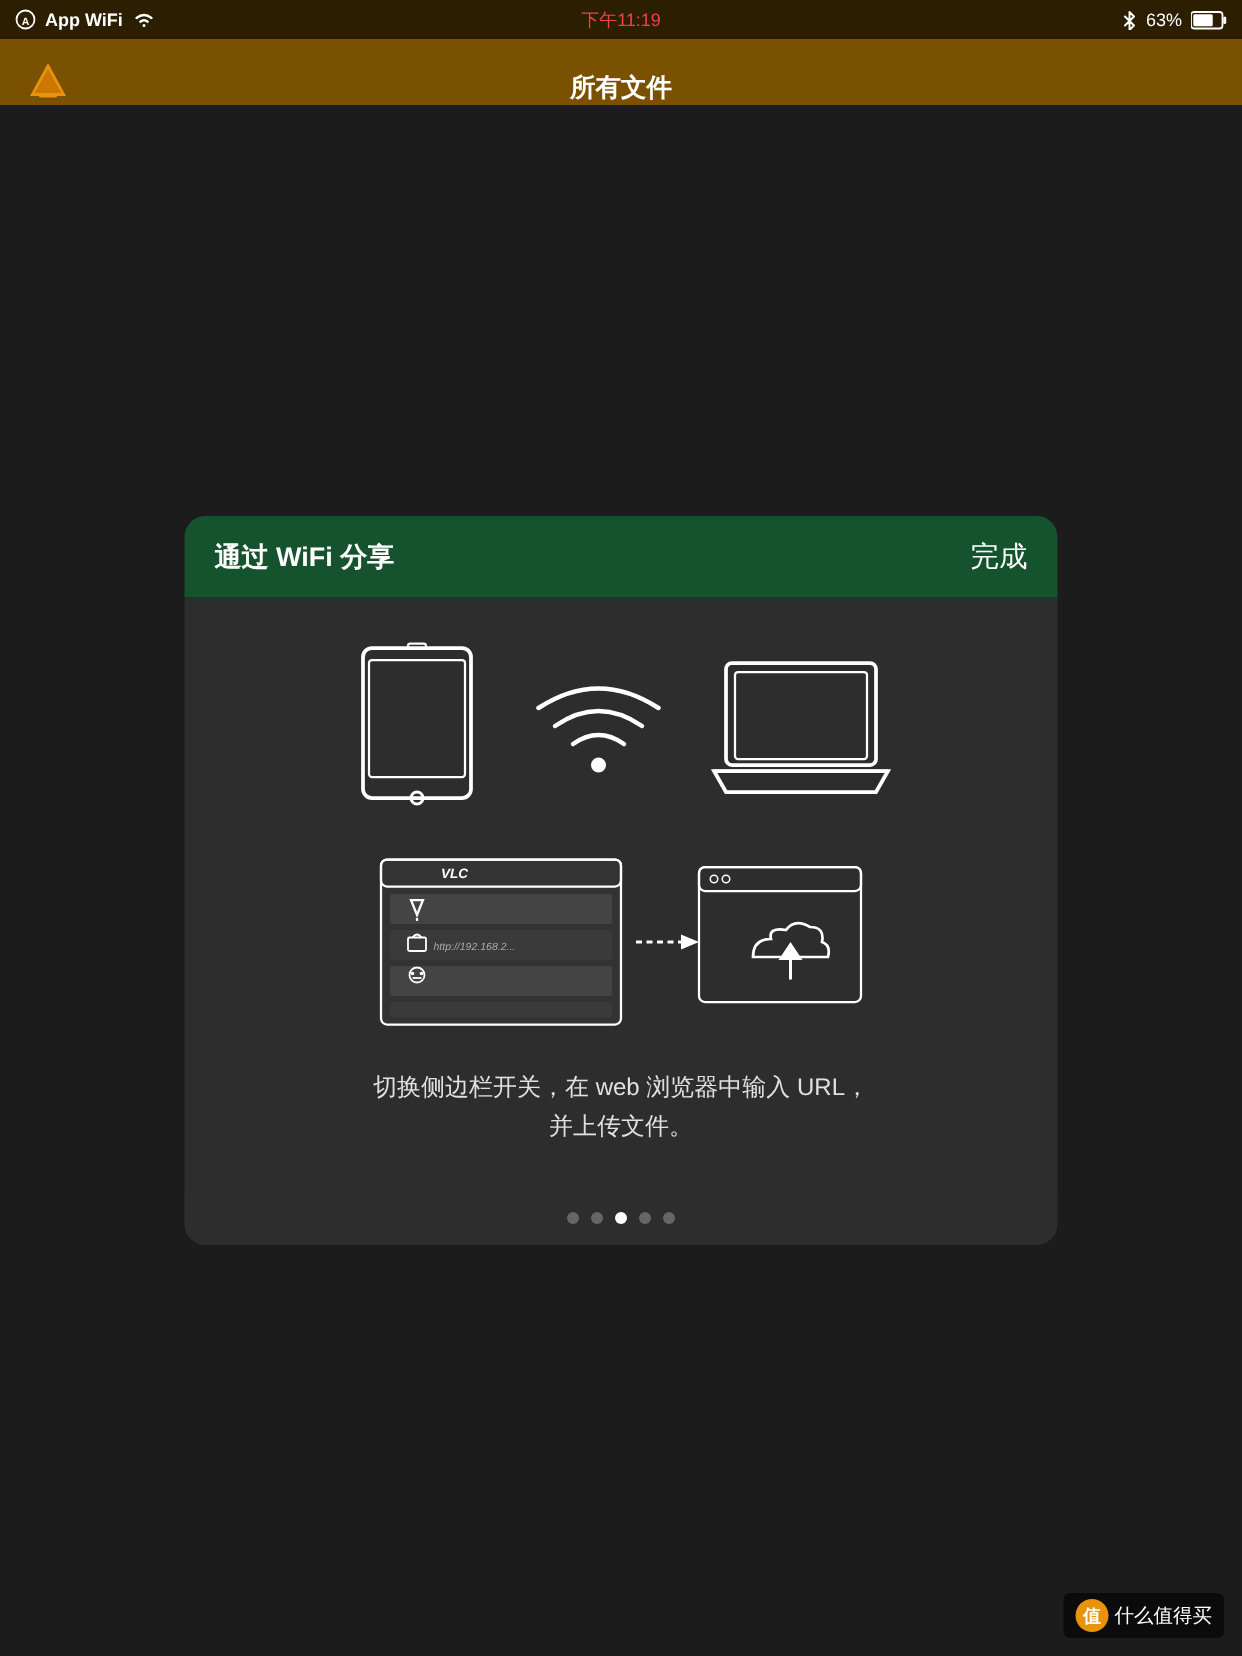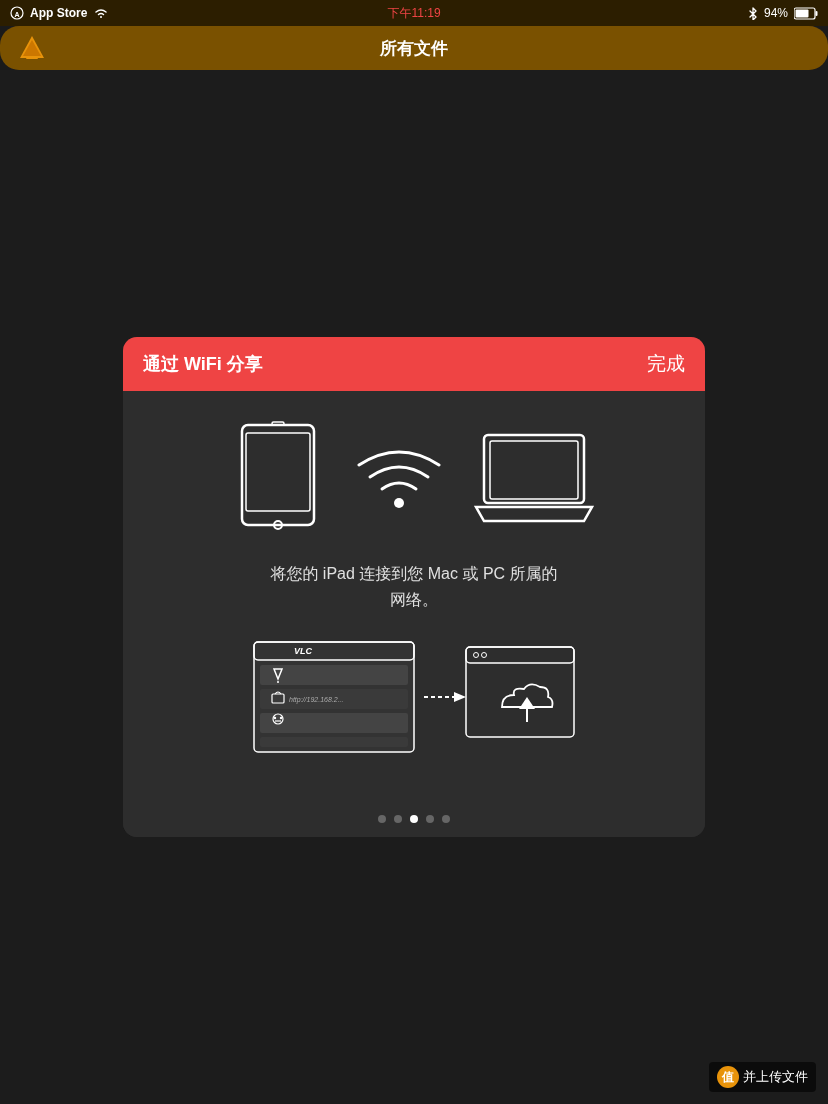--- a/index.html
+++ b/index.html
@@ -49,24 +49,23 @@
       color: white;
       font-size: 12px;
     }
 
     
     .nav-bar {
       width: 100%;
       height: 44px;
       background: #7a5100;
       display: flex;
-      align-items: center;
+      align-items: flex-end;
       justify-content: center;
       position: relative;
-      border-radius: 19px;
     }
 
     .nav-title {
       color: white;
       font-size: 17px;
       font-weight: 600;
     }
 
     .nav-icon-left {
       position: absolute;
@@ -96,21 +95,21 @@
 
     
     .dialog-card {
       width: 582px;
       background: #2d2d2d;
       border-radius: 14px;
       overflow: hidden;
     }
 
     .dialog-header {
-      background: #ef4444;
+      background: #14532d;
       padding: 14px 20px;
       display: flex;
       align-items: center;
       justify-content: space-between;
     }
 
     .dialog-title {
       color: white;
       font-size: 18px;
       font-weight: 600;
@@ -221,35 +220,35 @@
 </head>
 <body>
 
 <div class="status-bar">
   <div class="status-left">
 
     <svg width="14" height="14" viewBox="0 0 14 14">
       <circle cx="7" cy="7" r="6" fill="none" stroke="white" stroke-width="1.2"></circle>
       <text x="7" y="10.5" text-anchor="middle" fill="white" font-size="7" font-weight="bold">A</text>
     </svg>
-    <span>App Store</span>
+    <span>App WiFi</span>
 
     <svg width="16" height="12" viewBox="0 0 16 12">
       <path d="M8 10 L8 10" stroke="white" stroke-width="2" stroke-linecap="round"></path>
       <path d="M5.5 7.5 Q8 5.5 10.5 7.5" fill="none" stroke="white" stroke-width="1.5" stroke-linecap="round"></path>
       <path d="M3 5 Q8 1 13 5" fill="none" stroke="white" stroke-width="1.5" stroke-linecap="round"></path>
     </svg>
   </div>
   <div class="status-center">下午11:19</div>
   <div class="status-right">
 
     <svg width="10" height="14" viewBox="0 0 10 14">
       <path d="M5 2 L8 5 L5 8 L5 2 M5 8 L8 11 L5 14 M5 14 L5 8 M2 5 L5 8 M2 11 L5 8" fill="none" stroke="white" stroke-width="1.3" stroke-linecap="round" stroke-linejoin="round"></path>
     </svg>
-    <span>94%</span>
+    <span>63%</span>
 
     <svg width="24" height="13" viewBox="0 0 24 13">
       <rect x="0" y="1" width="21" height="11" rx="2" fill="none" stroke="white" stroke-width="1.2"></rect>
       <rect x="21.5" y="4" width="2" height="5" rx="1" fill="white"></rect>
       <rect x="1.5" y="2.5" width="13" height="8" rx="1" fill="white"></rect>
     </svg>
   </div>
 </div>
 
 <div class="nav-bar">
@@ -293,23 +292,20 @@
         <svg width="120" height="100" viewBox="0 0 120 100">
 
           <rect x="10" y="4" width="100" height="68" rx="4" fill="none" stroke="white" stroke-width="2.5"></rect>
           <rect x="16" y="10" width="88" height="58" rx="2" fill="none" stroke="white" stroke-width="1.5"></rect>
 
           <path d="M2 76 L118 76 L110 90 L10 90 Z" fill="none" stroke="white" stroke-width="2.5"></path>
           <path d="M2 76 L118 76" stroke="white" stroke-width="2"></path>
         </svg>
       </div>
 
-      <div class="desc-text">
-        将您的 iPad 连接到您 Mac 或 PC 所属的<br>网络。
-      </div>
 
       <div class="illustration-bottom">
         <svg width="340" height="120" viewBox="0 0 340 120">
 
           <rect x="10" y="5" width="160" height="110" rx="4" fill="#333" stroke="white" stroke-width="1.5"></rect>
 
           <rect x="10" y="5" width="160" height="18" rx="4" fill="none" stroke="white" stroke-width="1.5"></rect>
           <text x="50" y="17" fill="white" font-size="9" font-weight="bold">VLC</text>
 
           <rect x="16" y="28" width="148" height="20" rx="2" fill="#444" stroke="none"></rect>
@@ -340,31 +336,34 @@
 
           <circle cx="232" cy="18" r="2.5" fill="none" stroke="white" stroke-width="1"></circle>
           <circle cx="240" cy="18" r="2.5" fill="none" stroke="white" stroke-width="1"></circle>
 
           <path d="M258 70 Q258 58 270 58 Q268 50 280 52 Q286 44 296 50 Q306 50 304 60 Q310 62 308 70Z" fill="none" stroke="white" stroke-width="1.8"></path>
           <line x1="283" y1="65" x2="283" y2="85" stroke="white" stroke-width="2"></line>
           <polygon points="275,72 283,60 291,72" fill="white"></polygon>
         </svg>
       </div>
 
+      <div class="desc-text-2">
+        切换侧边栏开关，在 web 浏览器中输入 URL，<br>并上传文件。
+      </div>
 
     </div>
 
     <div class="pagination">
       <div class="dot"></div>
       <div class="dot"></div>
       <div class="dot active"></div>
       <div class="dot"></div>
       <div class="dot"></div>
     </div>
   </div>
 </div>
 
 <div class="watermark">
   <div class="watermark-icon">
     <span>值</span>
   </div>
-  <span class="watermark-text">并上传文件</span>
+  <span class="watermark-text">什么值得买</span>
 </div>
 
 </body></html>

